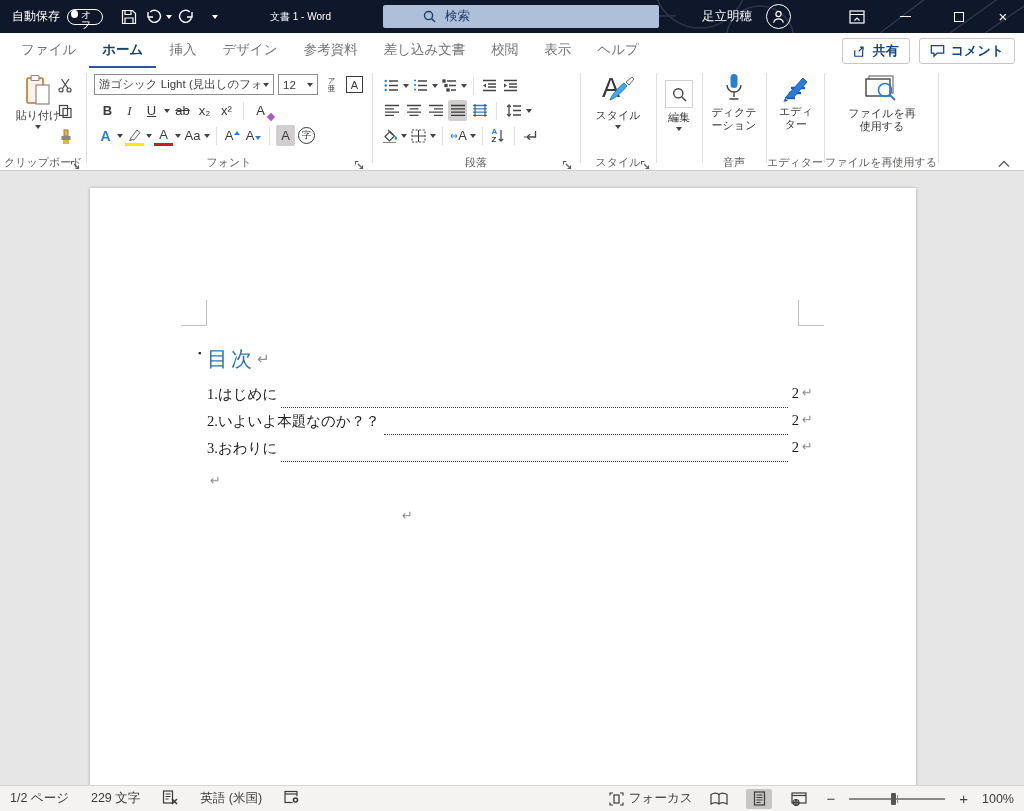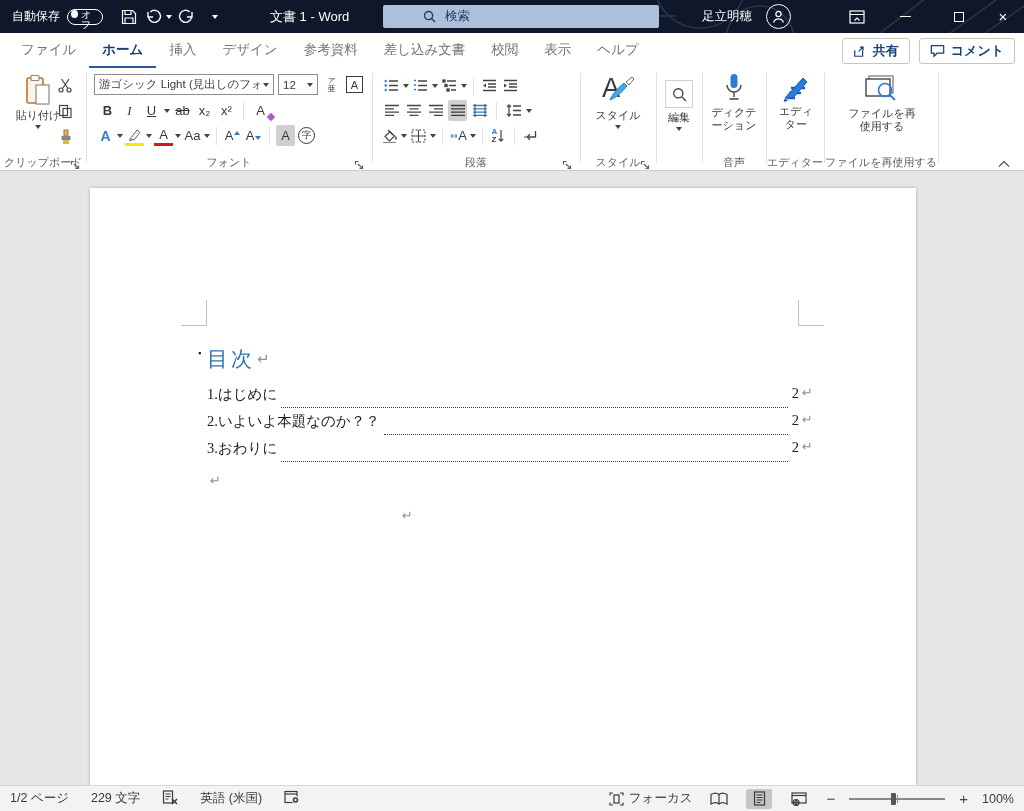--- a/index.html
+++ b/index.html
@@ -128,21 +128,21 @@
       <span class="qbtn" style="width:28px">
         <svg width="17" height="16" viewBox="0 0 17 16" fill="none" stroke="#fff" stroke-width="1.4">
           <path d="M14 3v5H9"></path>
             <path d="M13.5 8a6 6 0 1 1-1.8-5"></path>
         </svg>
       </span>
       <span class="qbtn" style="width:30px">
           <i class="cv w"></i>
         </span>
     </div>
-    <div class="tb-item" style="left:270px;font-size:13px">文書 1 - Word</div>
+    <div class="tb-item" style="left:270px;font-size:10px">文書 1 - Word</div>
     <div class="tb-search">
       <svg width="13" height="13" viewBox="0 0 14 14" fill="none" stroke="#1f3a68" stroke-width="1.5">
         <circle cx="6" cy="6" r="4.4"></circle>
           <path d="M9.4 9.4 13 13"></path>
       </svg>
       <span>検索</span>
     </div>
     <div class="tb-item" style="left:702px;font-size:12.5px">足立明穂</div>
     <span class="avatar">
       <svg width="15" height="15" viewBox="0 0 16 16" fill="none" stroke="#fff" stroke-width="1.3">

